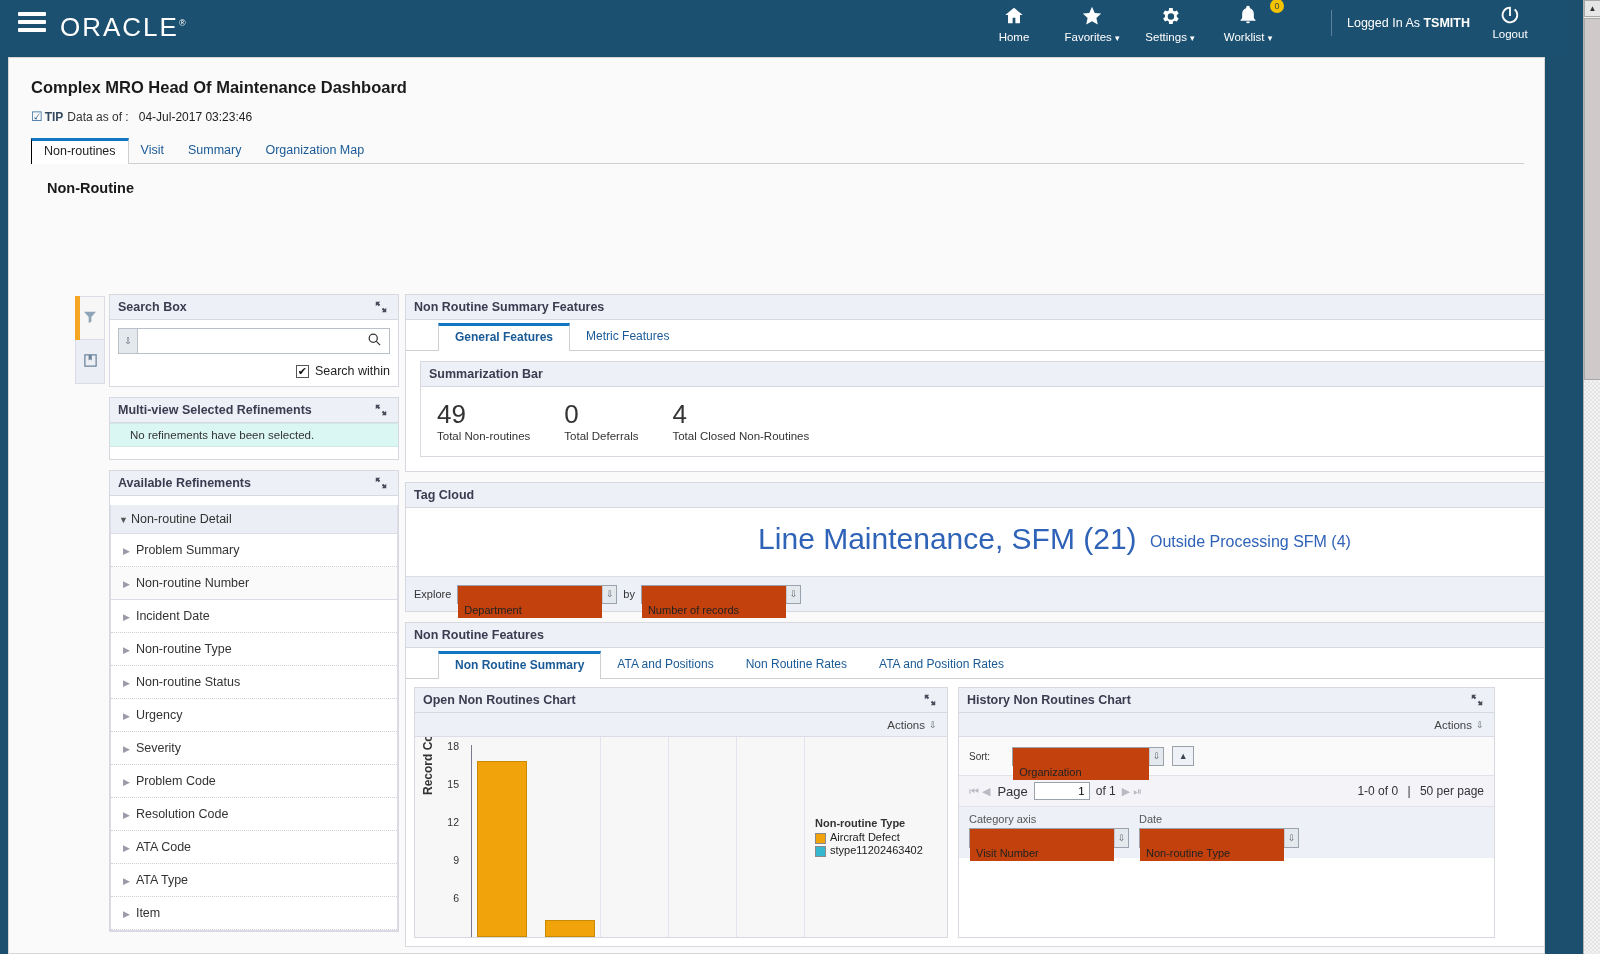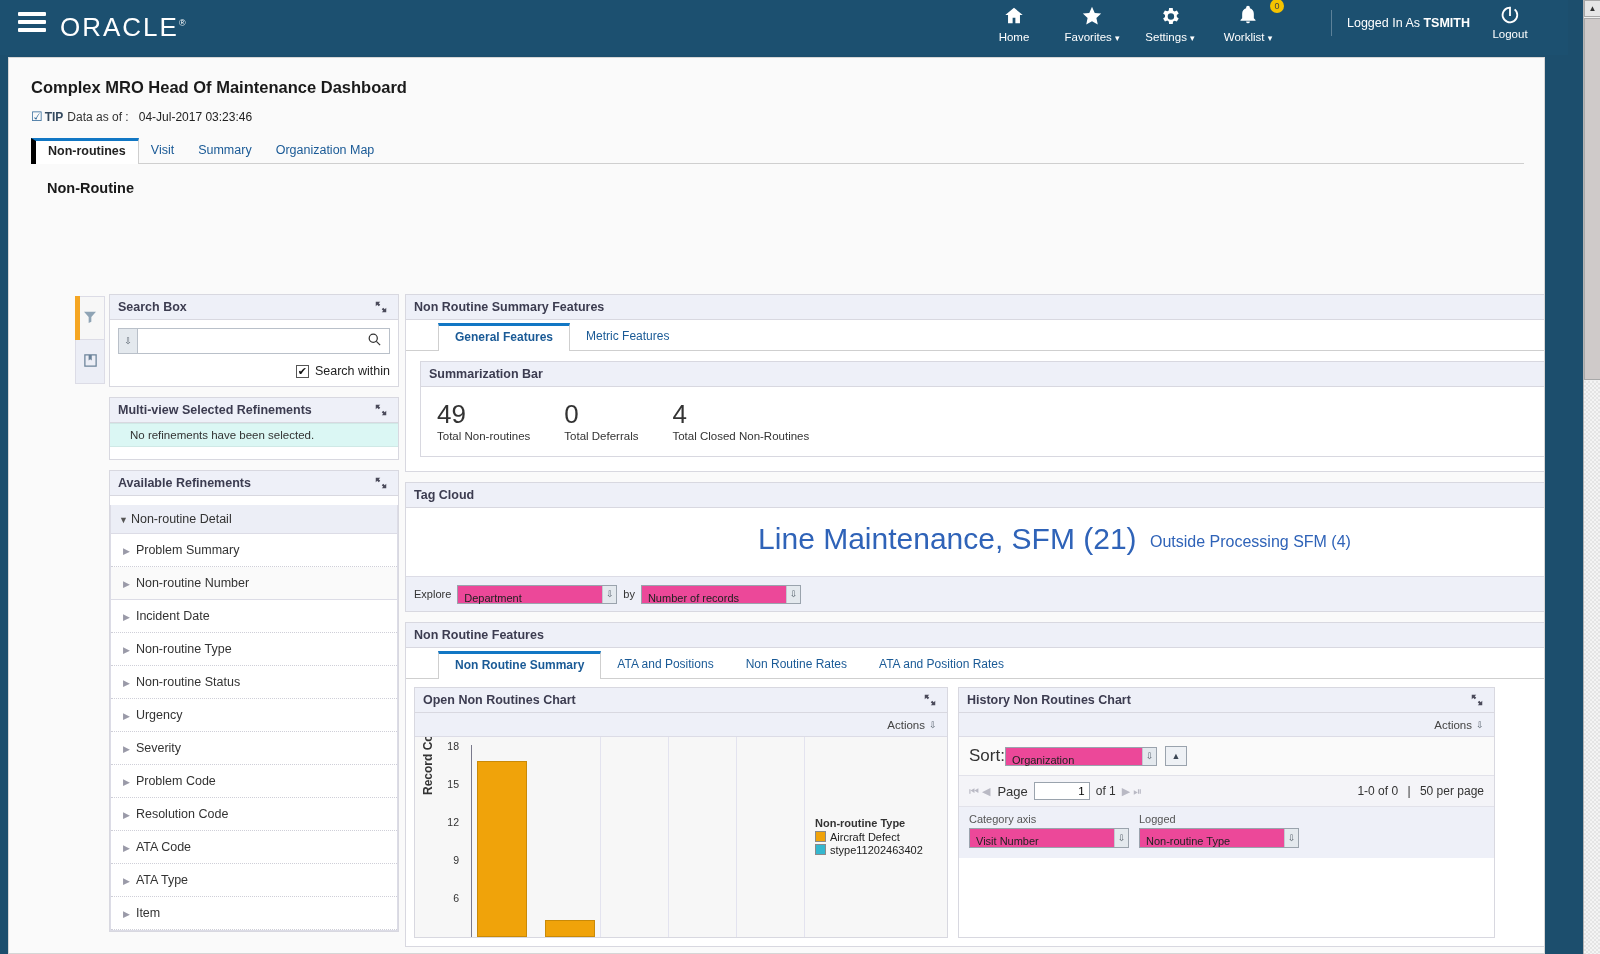--- a/index.html
+++ b/index.html
@@ -41,22 +41,22 @@
   .tip-ico { color:#2a6496; margin-right:2px; font-size:13px; }
   .tip-word { font-weight:bold; color:#34495e; margin-right:4px; }
   .tip-label { margin-right:10px; }
   .tip-value { color:#222; }
 
   
   .tabbar { margin:10px 0 0 22px; display:flex; align-items:flex-end;
             border-bottom:1px solid #cfcfcf; width:1493px; height:30px; }
   .tab { padding:5px 12px 6px 12px; font-size:12.5px; color:#1a5a96; cursor:pointer;
          background:transparent; position:relative; }
-  .tab.active { color:#222; font-weight:bold; background:#fff;
-         border-left:5px solid #000000; border-right:1px solid #cfcfcf; border-top:3px solid #1177c4;
+  .tab.active { color:#222; font-weight:normal; background:#fff;
+         border-left:1px solid #000000; border-right:1px solid #cfcfcf; border-top:3px solid #1177c4;
          margin-bottom:-1px; padding-top:3px; }
 
   .sect-title { margin:16px 0 0 38px; font-size:14.5px; font-weight:bold; color:#1a1a1a; }
 
   
   .content { position:absolute; left:0; top:236px; width:1535px; }
   .railcol { position:absolute; left:66px; top:2px; width:30px; }
   .rail-btn { width:30px; height:44px; border:1px solid #dcdce6; background:#fafafa;
               display:flex; align-items:center; justify-content:center; cursor:pointer; position:relative; }
   .rail-btn.active { background:#f7f7f7; }
@@ -121,21 +121,21 @@
   .sum-lbl { font-size:11.5px; color:#333; margin-top:1px; }
 
   
   .tc-body { background:#fff; padding:14px 0 0 0; text-align:center; height:68px; }
   .tc-big { font-size:30px; color:#2f63b8; cursor:pointer; font-weight:normal; }
   .tc-small { font-size:16px; color:#2f63b8; cursor:pointer; margin-left:10px; vertical-align:2px; }
   .tc-foot { border-top:1px solid #dcdce6; background:#eef0f8; display:flex; align-items:center;
      padding:6px 8px; }
   .tc-lbl { font-size:11px; color:#333; margin-right:6px; }
   .ddl { display:flex; align-items:stretch; height:19px; border:1px solid #9aa3ad; background:#fff; }
-  .ddl .txt { padding:4px 6px; font-size:11px; line-height:17px; color:#222; background:#ec4899; white-space:nowrap; }
+  .ddl .txt { padding:16px 6px; font-size:11px; line-height:17px; color:#222; background:#c2410c; white-space:nowrap; }
   .ddl .arw { width:14px; border-left:1px solid #c3c9d0; background:#e4e9ee;
      display:flex; align-items:center; justify-content:center; font-size:9px; color:#5a6570; }
   .tc-toggle { margin-left:auto; display:flex; border:1px solid #9aa3ad; }
   .tgl { width:28px; height:20px; display:flex; align-items:center; justify-content:center;
      background:#eef1f5; cursor:pointer; }
   .tgl.sel { background:#d6d8e2; border-left:1px solid #9aa3ad; }
 
   
   .charts-row { display:flex; gap:10px; padding:8px; background:#fff; }
   .chart-card { border:1px solid #d8d8e0; background:#fff; }
@@ -146,28 +146,28 @@
   .actions-lbl { font-size:11.5px; color:#444; margin-right:4px; cursor:pointer; }
   .plot { position:relative; height:200px; background:#f7f7f7; overflow:hidden; }
   .ylabel { position:absolute; left:6px; top:58px; transform:rotate(-90deg); transform-origin:left top;
      font-size:12px; font-weight:bold; color:#333; white-space:nowrap; }
   .ytick { position:absolute; right:0; font-size:10.5px; color:#333; text-align:right; width:30px; }
   .gridv { position:absolute; top:0; bottom:0; width:1px; background:#e3e3ef; }
   .axis { position:absolute; left:56px; top:8px; bottom:0; width:1px; background:#7a7a8c; }
   .bar { position:absolute; background:#f0a30a; border:1px solid #c98a08; }
   .legend { position:absolute; right:22px; top:80px; width:110px; }
   .legend-title { font-size:11px; font-weight:bold; color:#333; margin-bottom:2px; }
-  .legend-item { display:flex; align-items:flex-start; font-size:11px; color:#222; line-height:13px; }
+  .legend-item { display:flex; align-items:flex-end; font-size:11px; color:#222; line-height:13px; }
   .swatch { width:11px; height:11px; margin-right:4px; border:1px solid #8a8a8a; flex:none; }
 
   
   .hc-body { background:#fafafa; }
   .sortrow { display:flex; align-items:center; padding:9px 10px; background:#fafafa;
      border-bottom:1px solid #e2e2ea; }
-  .sortlbl { font-size:17px; color:#333; margin-right:0; }
+  .sortlbl { font-size:10px; color:#333; margin-right:22px; }
   .ddl.wide { width:152px; }
   .ddl.wide .txt { flex:1; }
   .btn-sq { width:22px; height:20px; margin-left:8px; border:1px solid #9aa3ad; background:#eef1f5;
      display:flex; align-items:center; justify-content:center; font-size:9px; color:#3b4654; cursor:pointer; }
   .pagerow { display:flex; align-items:center; padding:6px 10px; background:#f4f4f8;
      border-bottom:1px solid #e2e2ea; font-size:12px; color:#333; }
   .pg-ico { color:#b9b9c4; margin-right:3px; font-size:11px; }
   .pg-word { font-size:13px; color:#333; margin:0 6px 0 4px; }
   .pg-input { width:56px; height:18px; border:1px solid #9aa3ad; text-align:right; padding-right:4px;
      font-size:11.5px; font-family:"Liberation Sans", sans-serif; }
@@ -570,21 +570,21 @@
                 </div>
                 <div class="axisrow">
                   <div class="axiscol">
                     <div class="axis-lbl">Category axis</div>
                     <div class="ddl ax">
                       <span class="txt" style="flex:1;">Visit Number</span>
                       <span class="arw">⇩</span>
                     </div>
                   </div>
                   <div class="axiscol">
-                    <div class="axis-lbl">Logged</div>
+                    <div class="axis-lbl">Date</div>
                     <div class="ddl ax">
                       <span class="txt" style="flex:1;">Non-routine Type</span>
                       <span class="arw">⇩</span>
                     </div>
                   </div>
                 </div>
               </div>
             </div>
 
           </div>

